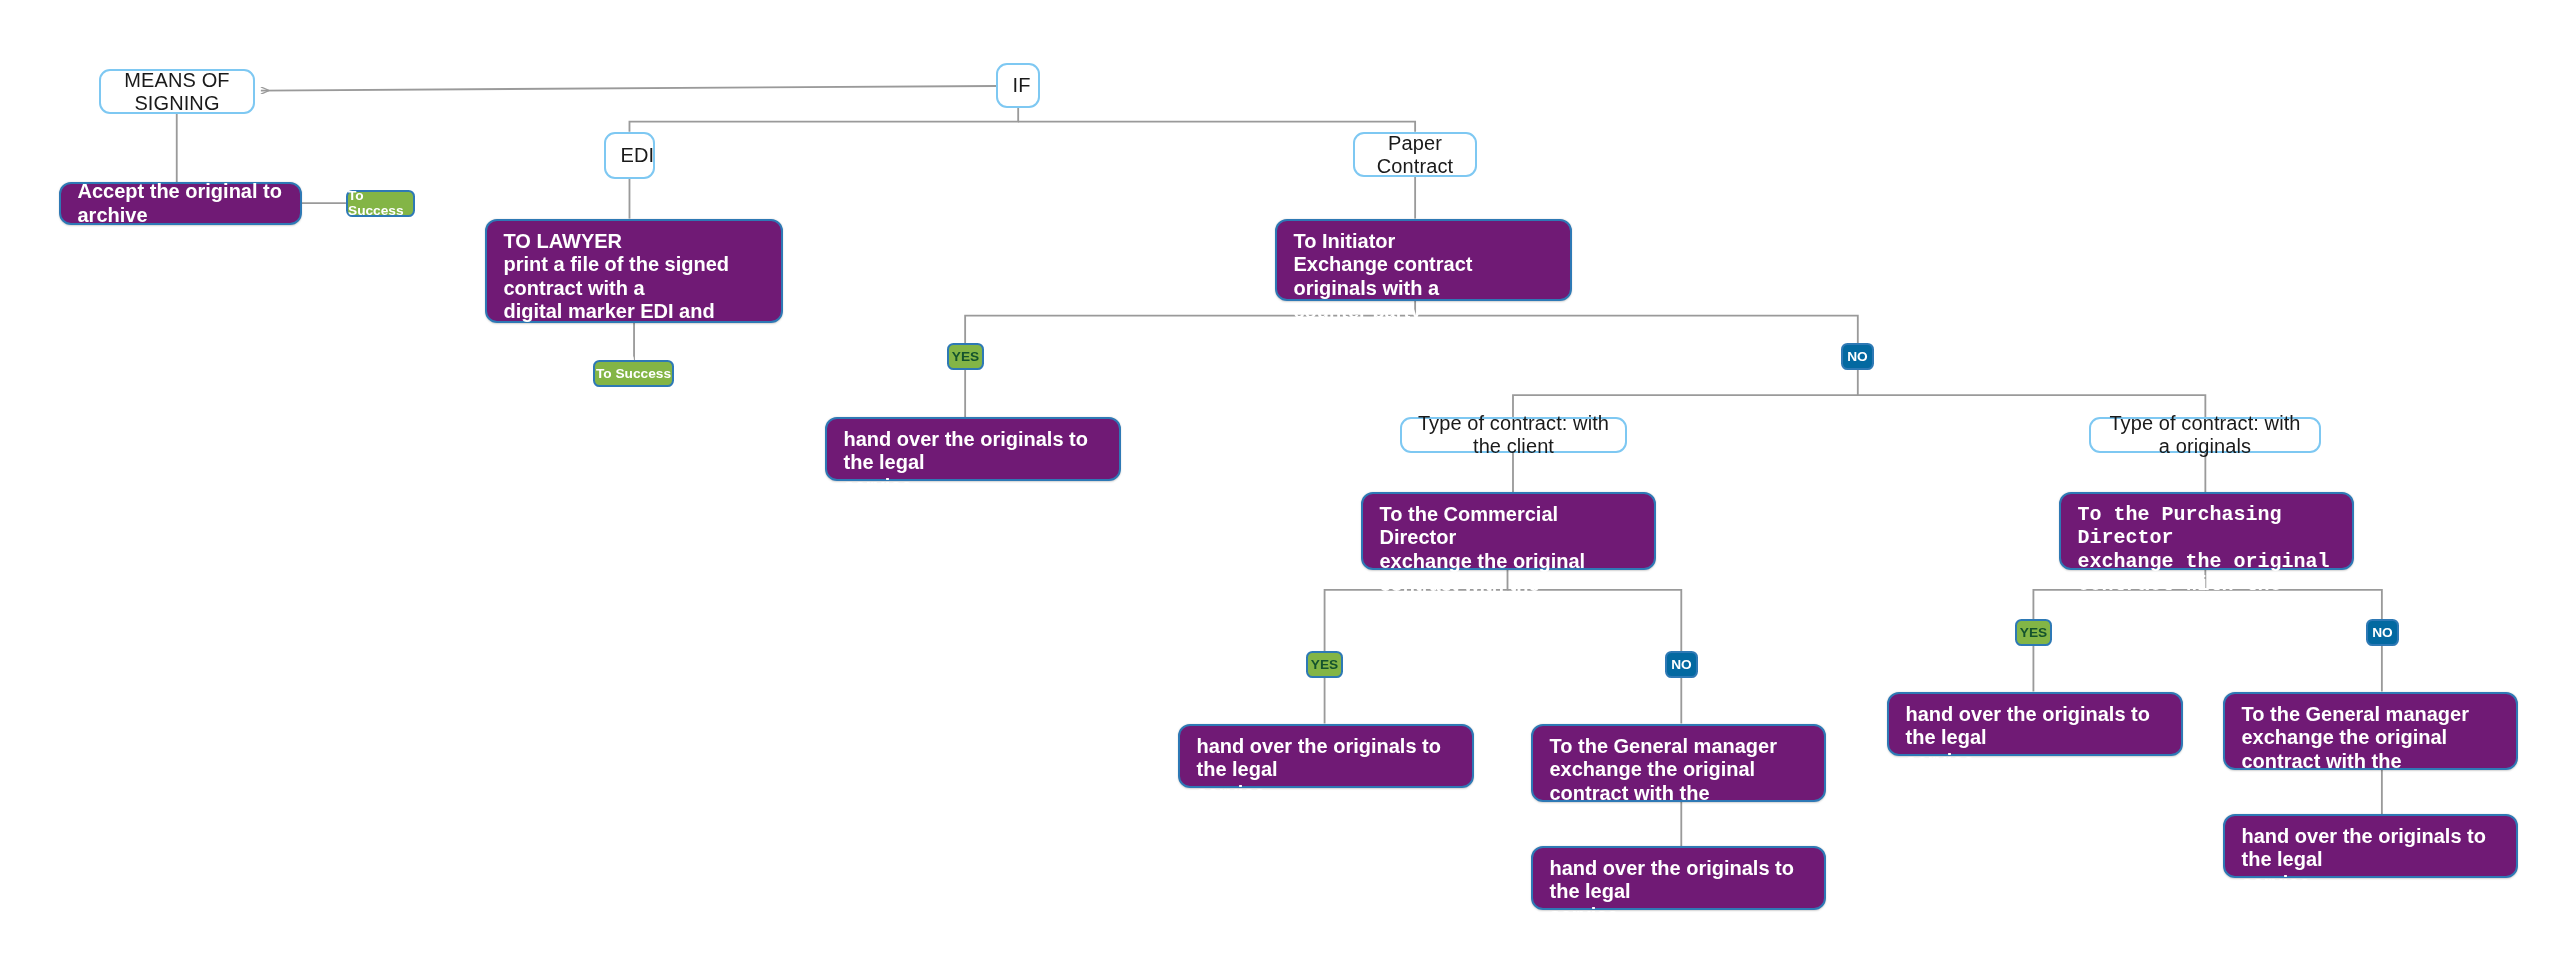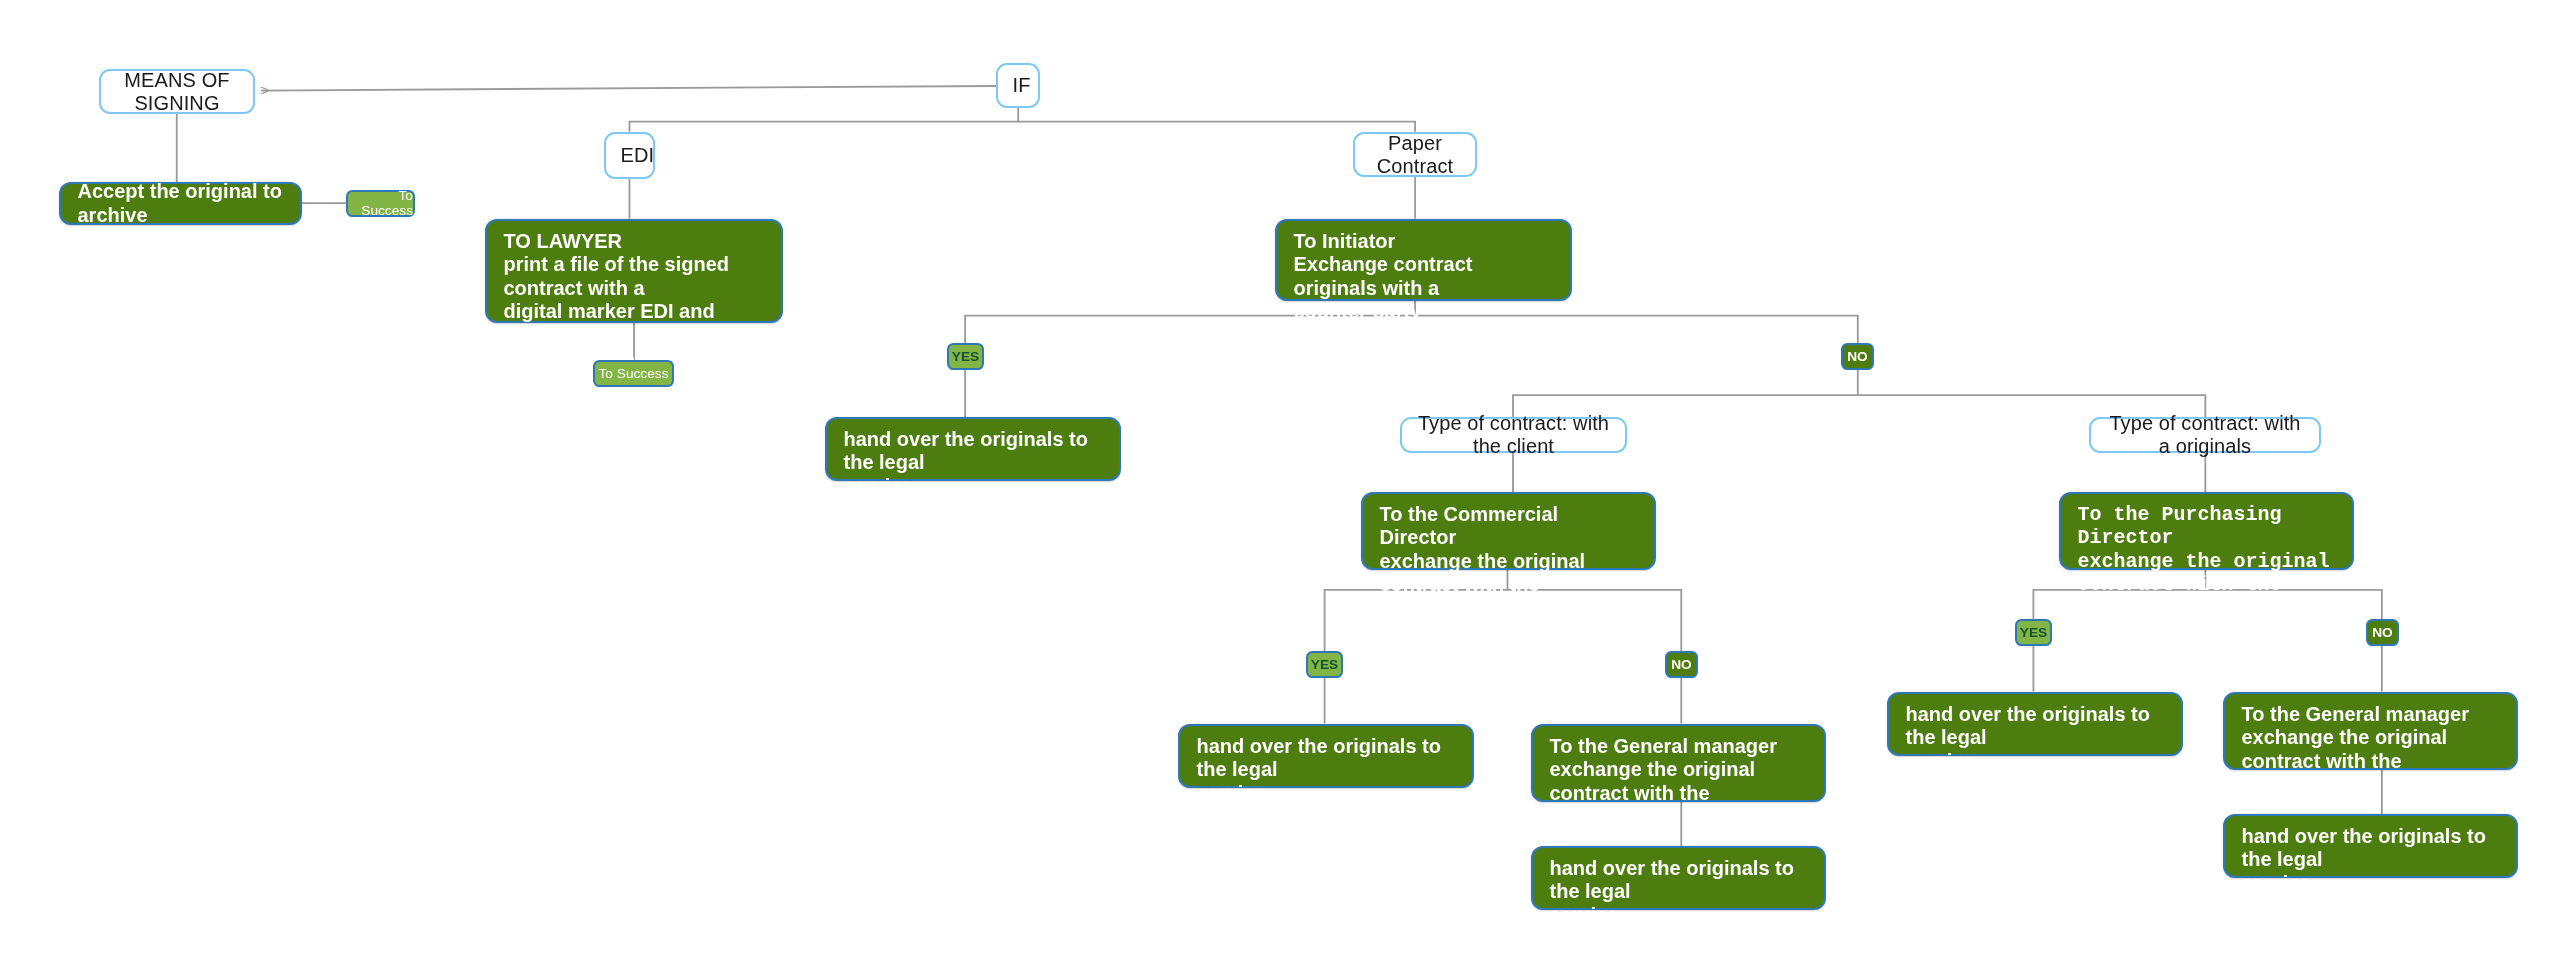--- a/index.html
+++ b/index.html
@@ -40,21 +40,21 @@
     color: #1a1a1a;
     justify-content: center;
     text-align: center;
     font-size: 20px;
     font-weight: 400;
     letter-spacing: 0.1px;
     padding: 0 14.6px;
   }
   
   .node.action {
-    background: #4d7c0f;
+    background: #701a75;
     border: 2.7px solid #2E79B5;
     border-radius: 12px;
     color: #ffffff;
     font-size: 20px;
     font-weight: 700;
     line-height: 1.17;
     padding: 9.1px 14.6px 9.1px 16.5px;
     align-items: flex-start;
     box-shadow: 0 0.9px 1.8px rgba(0,0,0,0.18);
   }
@@ -66,38 +66,38 @@
     white-space: pre-line;
     width: 100%;
   }
   
   .node.success {
     background: #83B546;
     border: 2.7px solid #2E79B5;
     border-radius: 6.4px;
     color: #ffffff;
     font-size: 13.7px;
-    font-weight: 400;
-    justify-content: center;
-    text-align: right;
+    font-weight: 700;
+    justify-content: center;
+    text-align: left;
   }
   
   .node.badge-yes {
     background: #83B546;
     border: 2.7px solid #2E79B5;
     border-radius: 6.4px;
     color: #14532d;
     font-size: 13.7px;
     font-weight: 700;
     justify-content: center;
     text-align: center;
   }
   
   .node.badge-no {
-    background: #4d7c0f;
+    background: #0369a1;
     border: 2.7px solid #2E79B5;
     border-radius: 6.4px;
     color: #ffffff;
     font-size: 13.7px;
     font-weight: 700;
     justify-content: center;
     text-align: left;
   }
   .node.plain .txt { display: block; width: 100%; }
 </style>

